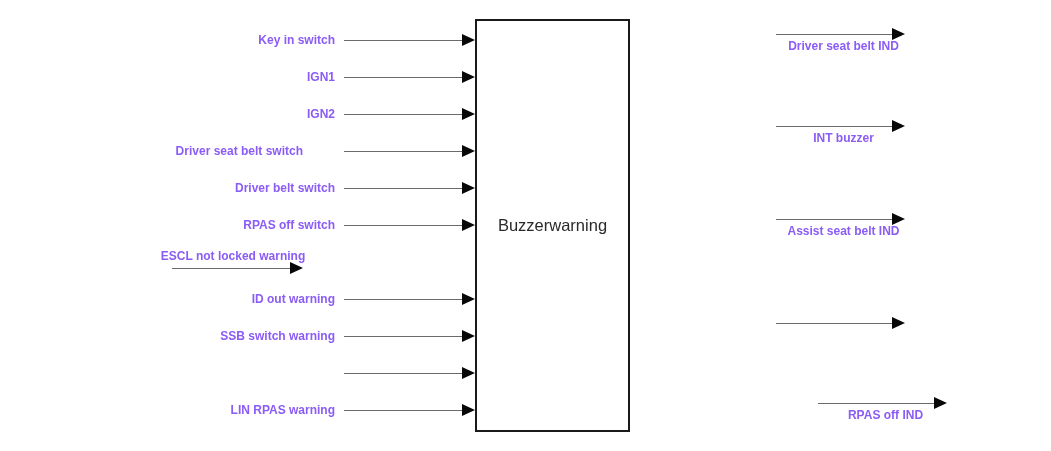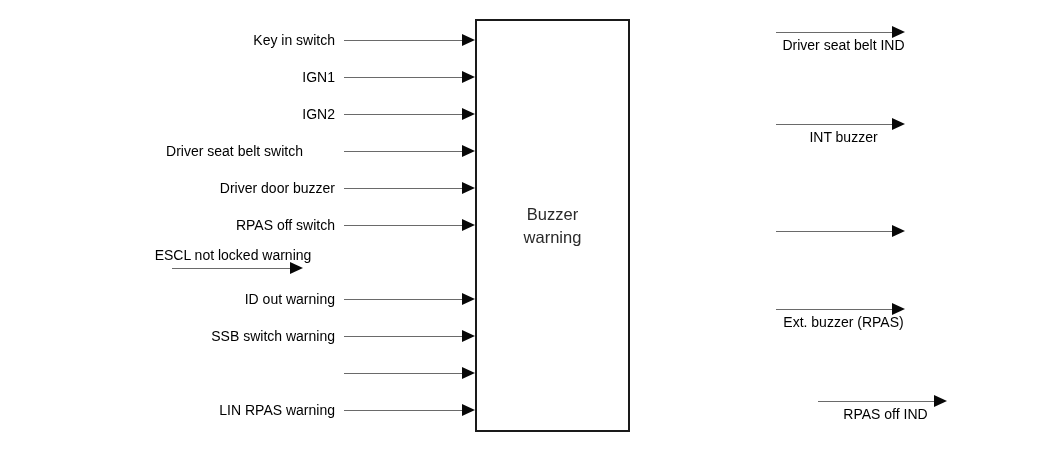--- a/index.html
+++ b/index.html
@@ -22,21 +22,21 @@
   .control-block {
     position: absolute;
     left: 475px;
     top: 19px;
     width: 155px;
     height: 413px;
     box-sizing: border-box;
     border: 2px solid #1a1a1a;
     background: #ffffff;
     display: flex;
-    flex-direction: column;
+    flex-direction: row;
     align-items: center;
     justify-content: center;
     z-index: 3;
   }
   .control-block .block-line {
     font-size: 16.5px;
     color: #2a2a2a;
     line-height: 1.35;
     text-align: center;
     white-space: nowrap;
@@ -57,24 +57,25 @@
     justify-content: flex-end;
   }
   .output-row {
     left: 630px;
     width: 421px;
     justify-content: flex-end;
     flex-direction: column;
   }
 
   .signal-label {
-    font-size: 14px;
-    color: #000000;
+    font-size: 12px;
+    color: #8b5cf6;
     white-space: nowrap;
     line-height: 1;
+    font-weight: bold;
   }
   .input-row .signal-label {
     text-align: right;
     padding-right: 9px;
   }
   .output-row .signal-label {
     text-align: left;
     padding-left: 6px;
   }
 
@@ -132,21 +133,21 @@
         </div>
       </div>
       <div class="signal-row input-row" style="top: 139px; gap: 32px;">
         <span class="signal-label">Driver seat belt switch</span>
         <div class="arrow">
           <div class="shaft"></div>
           <div class="head"></div>
         </div>
       </div>
       <div class="signal-row input-row" style="top: 176px;">
-        <span class="signal-label">Driver door buzzer</span>
+        <span class="signal-label">Driver belt switch</span>
         <div class="arrow">
           <div class="shaft"></div>
           <div class="head"></div>
         </div>
       </div>
       <div class="signal-row input-row" style="top: 213px;">
         <span class="signal-label">RPAS off switch</span>
         <div class="arrow">
           <div class="shaft"></div>
           <div class="head"></div>
@@ -201,27 +202,27 @@
           <div class="shaft"></div>
           <div class="head"></div>
         </div>
         <span class="signal-label">INT buzzer</span>
       </div>
       <div class="signal-row output-row" style="top: 213px;">
         <div class="arrow">
           <div class="shaft"></div>
           <div class="head"></div>
         </div>
+        <span class="signal-label">Assist seat belt IND</span>
       </div>
       <div class="signal-row output-row" style="top: 305px;">
         <div class="arrow">
           <div class="shaft"></div>
           <div class="head"></div>
         </div>
-        <span class="signal-label">Ext. buzzer (RPAS)</span>
       </div>
       <div class="signal-row output-row" style="top: 397px; margin-left: 42px;">
         <div class="arrow">
           <div class="shaft"></div>
           <div class="head"></div>
         </div>
         <span class="signal-label">RPAS off IND</span>
       </div>
     </div>
 

